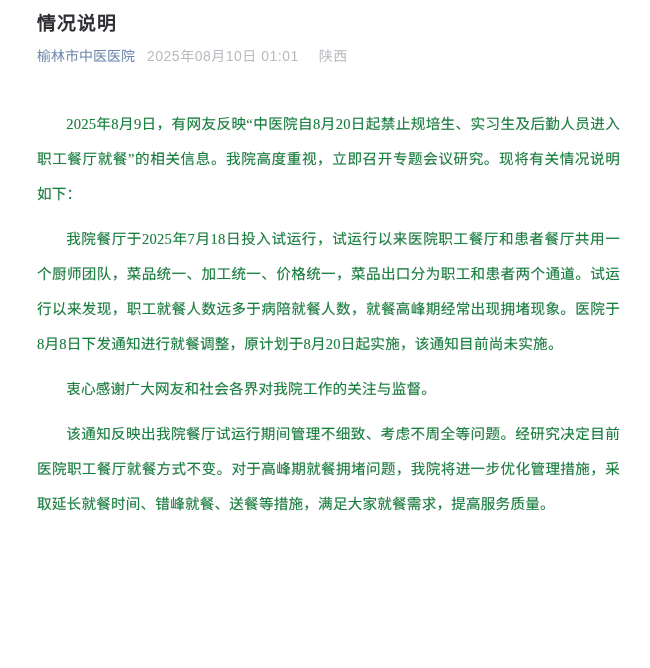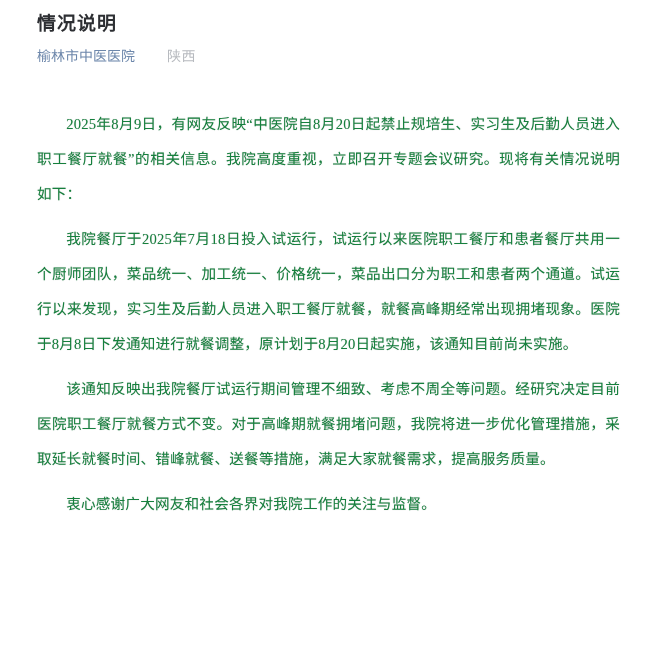--- a/index.html
+++ b/index.html
@@ -71,24 +71,25 @@
 </style>
 </head>
 <body>
 
 <div class="page">
 
   <div class="post-title">情况说明</div>
 
   <div class="byline">
     <span class="author-link">榆林市中医医院</span>
+    <span class="meta">2025年08月10日 01:01</span>
     <span class="meta meta-region">陕西</span>
   </div>
 
   <div class="letter">
     <p>2025年8月9日，有网友反映“中医院自8月20日起禁止规培生、实习生及后勤人员进入职工餐厅就餐”的相关信息。我院高度重视，立即召开专题会议研究。现将有关情况说明如下：</p>
-    <p>我院餐厅于2025年7月18日投入试运行，试运行以来医院职工餐厅和患者餐厅共用一个厨师团队，菜品统一、加工统一、价格统一，菜品出口分为职工和患者两个通道。试运行以来发现，实习生及后勤人员进入职工餐厅就餐，就餐高峰期经常出现拥堵现象。医院于8月8日下发通知进行就餐调整，原计划于8月20日起实施，该通知目前尚未实施。</p>
+    <p>我院餐厅于2025年7月18日投入试运行，试运行以来医院职工餐厅和患者餐厅共用一个厨师团队，菜品统一、加工统一、价格统一，菜品出口分为职工和患者两个通道。试运行以来发现，职工就餐人数远多于病陪就餐人数，就餐高峰期经常出现拥堵现象。医院于8月8日下发通知进行就餐调整，原计划于8月20日起实施，该通知目前尚未实施。</p>
+    <p>衷心感谢广大网友和社会各界对我院工作的关注与监督。</p>
     <p>该通知反映出我院餐厅试运行期间管理不细致、考虑不周全等问题。经研究决定目前医院职工餐厅就餐方式不变。对于高峰期就餐拥堵问题，我院将进一步优化管理措施，采取延长就餐时间、错峰就餐、送餐等措施，满足大家就餐需求，提高服务质量。</p>
-    <p>衷心感谢广大网友和社会各界对我院工作的关注与监督。</p>
     <p class="sig-line">榆林市中医医院</p>
   </div>
 
 </div>
 
 </body></html>

